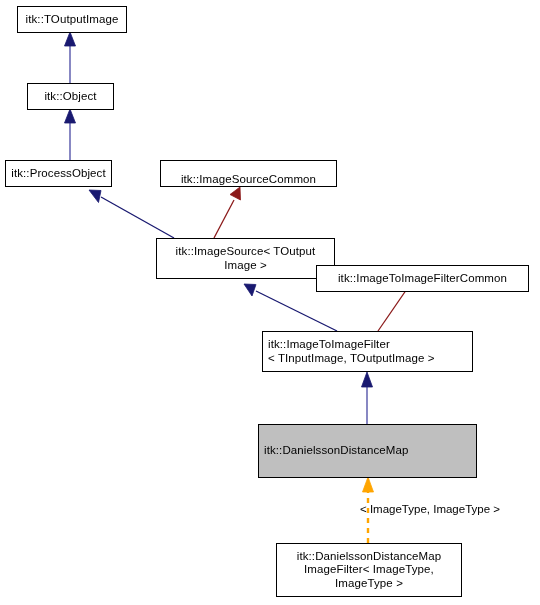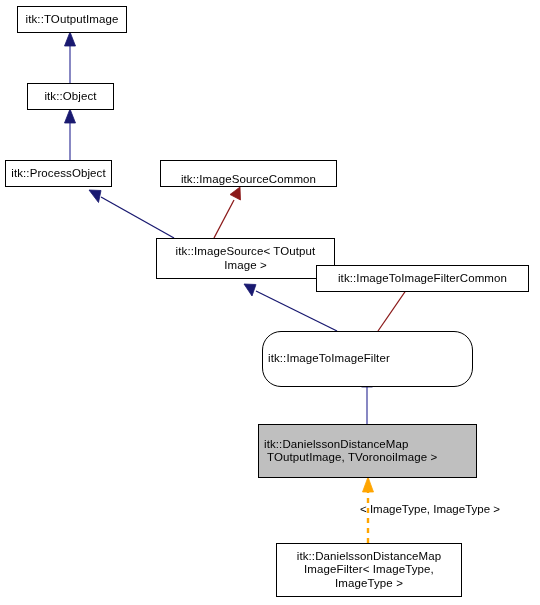--- a/index.html
+++ b/index.html
@@ -131,27 +131,27 @@
 
   <div class="node" style="left:112px; top:238px; width:179px; height:41px;margin-left:44px;">
     <span class="ln">itk::ImageSource&lt; TOutput</span>
     <span class="ln">Image &gt;</span>
   </div>
 
   <div class="node" style="left:316px; top:245px; width:213px; height:27px;margin-top:20px;">
     <span class="ln">itk::ImageToImageFilterCommon</span>
   </div>
 
-  <div class="node leftal" style="left:262px; top:331px; width:211px; height:56px;border-radius:19px;">
+  <div class="node leftal" style="left:262px; top:331px; width:211px; height:41px;">
     <span class="ln">itk::ImageToImageFilter</span>
+    <span class="ln">&lt; TInputImage, TOutputImage &gt;</span>
   </div>
 
   <div class="node hl leftal" style="left:258px; top:424px; width:219px; height:54px;">
     <span class="ln">itk::DanielssonDistanceMap</span>
-    <span class="ln"> TOutputImage, TVoronoiImage &gt;</span>
   </div>
 
   <div class="node" style="left:276px; top:543px; width:186px; height:54px;">
     <span class="ln">itk::DanielssonDistanceMap</span>
     <span class="ln">ImageFilter&lt; ImageType,</span>
     <span class="ln">ImageType &gt;</span>
   </div>
 
   <div class="edge-label" style="left:360px; top:503px;">&lt; ImageType, ImageType &gt;</div>
 

